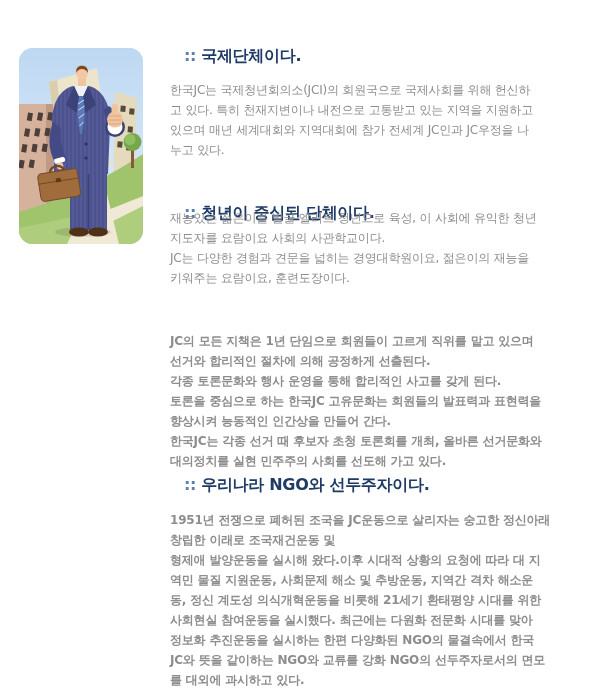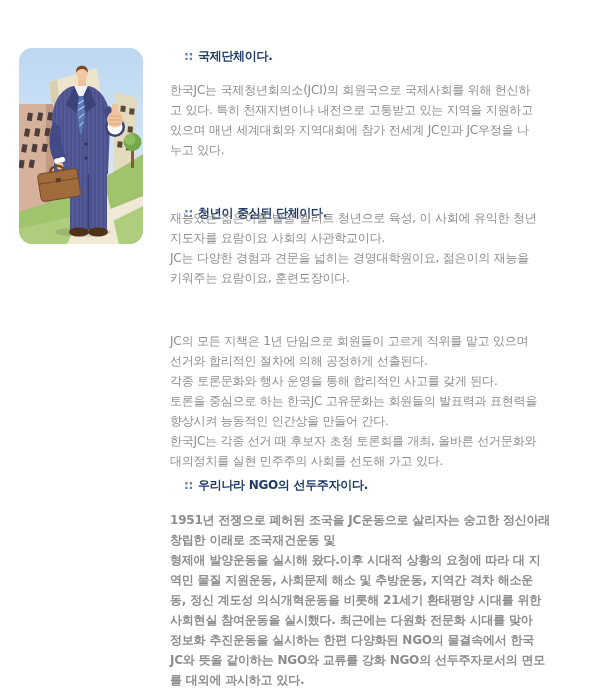--- a/index.html
+++ b/index.html
@@ -13,32 +13,32 @@
   .illustration{
     position:absolute;left:19px;top:48px;width:124px;height:196px;
     border-radius:14px;overflow:hidden;background:#c9def4;
   }
   .illustration svg{display:block;width:124px;height:196px;}
 
   .content{position:absolute;left:0;top:0;width:602px;height:700px;}
 
   .hdr{
     position:absolute;left:184px;margin:0;
-    font-size:12px;font-weight:bold;line-height:16px;
+    font-size:16px;font-weight:bold;line-height:16px;
     color:#1e3a66;letter-spacing:-0.3px;white-space:nowrap;
   }
   .hdr .pfx{color:#5b7fae;margin-right:5px;font-weight:bold;}
   .body{
     position:absolute;left:170px;width:432px;margin:0;
     font-size:12px;line-height:20px;color:#8d8d8d;
     letter-spacing:-0.2px;white-space:pre-line;
   }
   .h1{top:48px;} .p1{top:80px;}
   .h2{top:192px;margin-top:13px;} .p2{top:208px;}
-  .h3{top:301px;} .p3{top:331px;}
+  .h3{top:301px;} .p3{top:331px;font-weight:bold;}
   .h4{top:477px;} .p4{top:510px;font-weight:bold;}
 </style>
 </head>
 <body>
 
 <div class="page">
 
   <div class="illustration">
     <svg viewBox="0 0 124 196" xmlns="http://www.w3.org/2000/svg">
       <defs>
@@ -178,21 +178,21 @@
 
     <p class="body p3">JC의 모든 지책은 1년 단임으로 회원들이 고르게 직위를 맡고 있으며
 선거와 합리적인 절차에 의해 공정하게 선출된다.
 각종 토론문화와 행사 운영을 통해 합리적인 사고를 갖게 된다.
 토론을 중심으로 하는 한국JC 고유문화는 회원들의 발표력과 표현력을
 향상시켜 능동적인 인간상을 만들어 간다.
 한국JC는 각종 선거 때 후보자 초청 토론회를 개최, 올바른 선거문화와
 대의정치를 실현 민주주의 사회를 선도해 가고 있다.</p>
 
     <h3 class="hdr h4">
-      <span class="pfx">::</span><span>우리나라 NGO의 선두주자이다.</span>
+      <span class="pfx">::</span><span>우리나라 NGO와 선두주자이다.</span>
     </h3>
     <p class="body p4">1951년 전쟁으로 폐허된 조국을 JC운동으로 살리자는 숭고한 정신아래
 창립한 이래로 조국재건운동 및
 형제애 발양운동을 실시해 왔다.이후 시대적 상황의 요청에 따라 대 지
 역민 물질 지원운동, 사회문제 해소 및 추방운동, 지역간 격차 해소운
 동, 정신 계도성 의식개혁운동을 비롯해 21세기 환태평양 시대를 위한
 사회현실 참여운동을 실시했다. 최근에는 다원화 전문화 시대를 맞아
 정보화 추진운동을 실시하는 한편 다양화된 NGO의 물결속에서 한국
 JC와 뜻을 같이하는 NGO와 교류를 강화 NGO의 선두주자로서의 면모
 를 대외에 과시하고 있다.</p>

